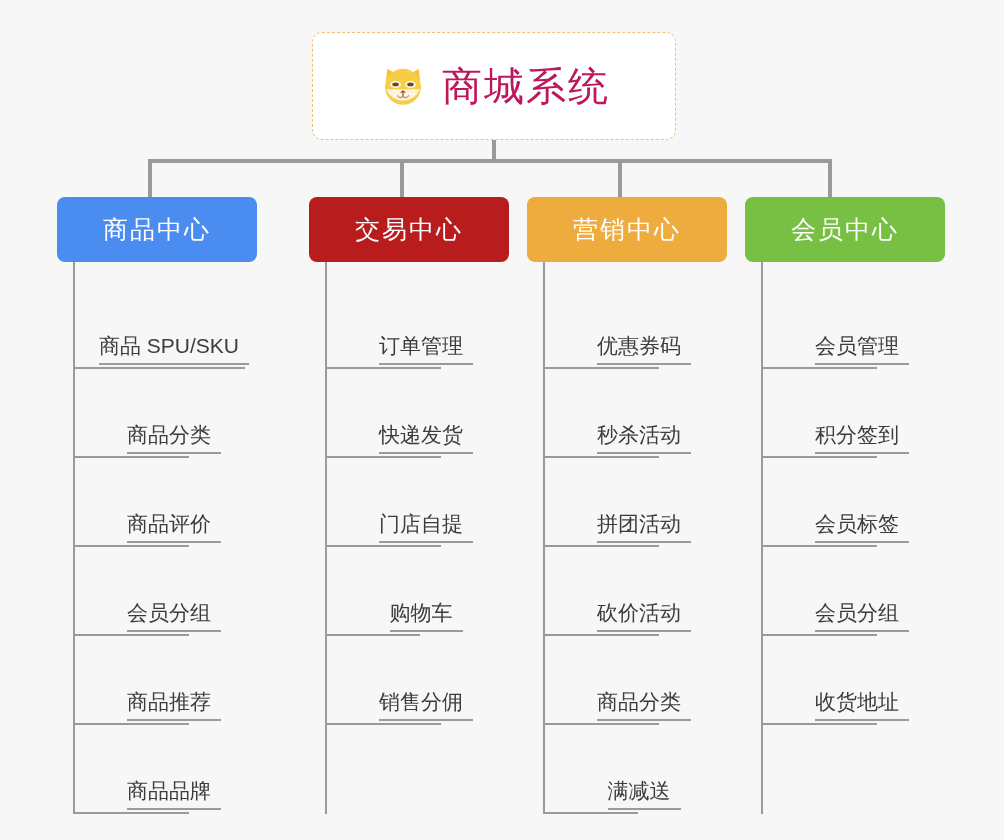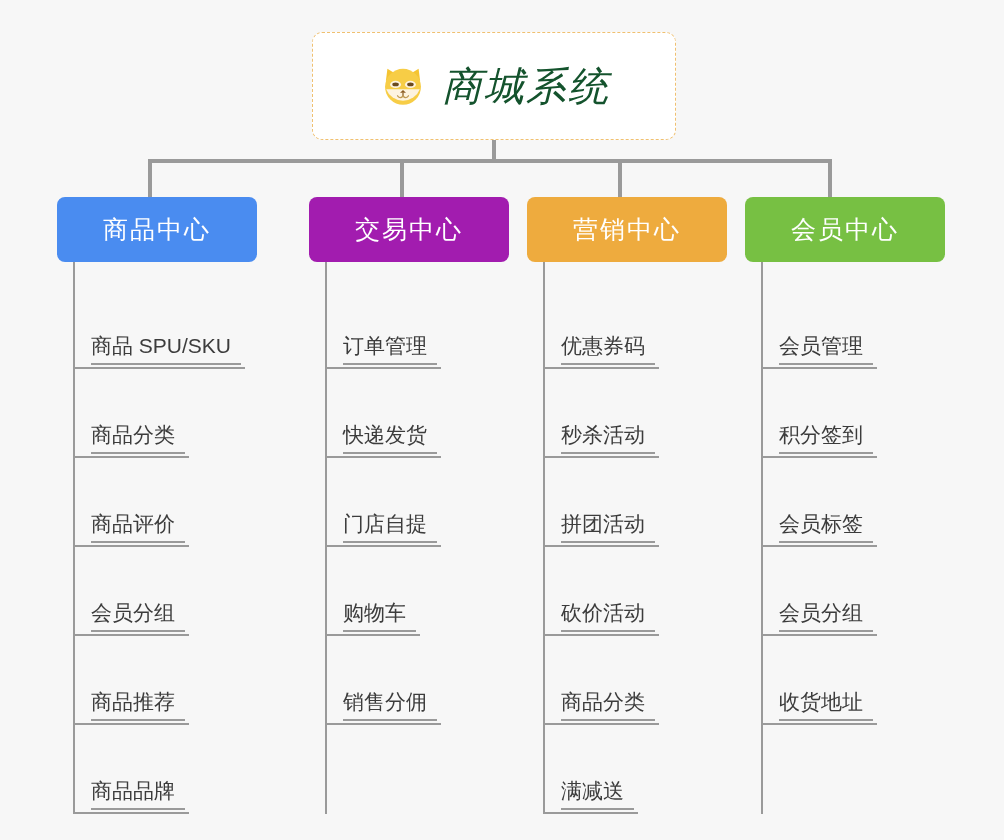--- a/index.html
+++ b/index.html
@@ -110,20 +110,21 @@
   }
 
   .leaf {
     position: relative;
     height: 89px;
     box-sizing: border-box;
     display: flex;
     align-items: flex-end;
     padding-left: 28px;
     padding-bottom: 4px;
+    justify-content: center;
   }
   .leaf-label {
     font-size: 21px;
     color: #3c3c3c;
     line-height: 1.1;
     white-space: nowrap;
     padding-bottom: 6px;
     border-bottom: 2px solid #9a9a9a;
     padding-right: 10px;
     margin-left: -10px;
@@ -158,21 +159,21 @@
 
       <ellipse cx="22.5" cy="30" rx="4.2" ry="2.4" fill="#6b4a1e"></ellipse>
       <ellipse cx="41.5" cy="30" rx="4.2" ry="2.4" fill="#6b4a1e"></ellipse>
 
       <path d="M32 37 L28.2 40.6 L35.8 40.6 Z" fill="#8a5a22"></path>
 
       <path d="M32 41 L32 44.5" stroke="#8a5a22" stroke-width="1.6" fill="none" stroke-linecap="round"></path>
       <path d="M25 44.5 Q28.6 49.2 32 44.8" stroke="#c09a55" stroke-width="1.6" fill="none" stroke-linecap="round"></path>
       <path d="M39 44.5 Q35.4 49.2 32 44.8" stroke="#c09a55" stroke-width="1.6" fill="none" stroke-linecap="round"></path>
     </svg>
-    <span class="root-title" style="color: #14532d; font-style: italic;">商城系统</span>
+    <span class="root-title" style="color: #be185d;">商城系统</span>
   </div>
 
   <div class="trunk trunk-stem" style="background: rgb(154, 154, 154);"></div>
   <div class="trunk trunk-bar" style="background: rgb(154, 154, 154);"></div>
   <div class="trunk trunk-drop" style="left: 148px; background: rgb(154, 154, 154);"></div>
   <div class="trunk trunk-drop" style="left: 400px; background: rgb(154, 154, 154);"></div>
   <div class="trunk trunk-drop" style="left: 618px; background: rgb(154, 154, 154);"></div>
   <div class="trunk trunk-drop" style="left: 828px; background: rgb(154, 154, 154);"></div>
 
   <div class="column" style="left:57px;">
@@ -202,21 +203,21 @@
         <span class="leaf-label" style="border-bottom-color: rgb(154, 154, 154);">商品推荐</span>
       </div>
       <div class="leaf">
         <div class="leaf-rule" style="background: rgb(154, 154, 154); width: 116px;"></div>
         <span class="leaf-label" style="border-bottom-color: rgb(154, 154, 154);">商品品牌</span>
       </div>
     </div>
   </div>
 
   <div class="column" style="left:309px;">
-    <div class="cat-box" style="background: #a21caf;">
+    <div class="cat-box" style="background: #b91c1c;">
       <span>交易中心</span>
     </div>
     <div class="branch">
       <div class="spine" style="background: rgb(154, 154, 154); height: 552px;"></div>
       <div class="leaf">
         <div class="leaf-rule" style="background: rgb(154, 154, 154); width: 116px;"></div>
         <span class="leaf-label" style="border-bottom-color: rgb(154, 154, 154);">订单管理</span>
       </div>
       <div class="leaf">
         <div class="leaf-rule" style="background: rgb(154, 154, 154); width: 116px;"></div>

